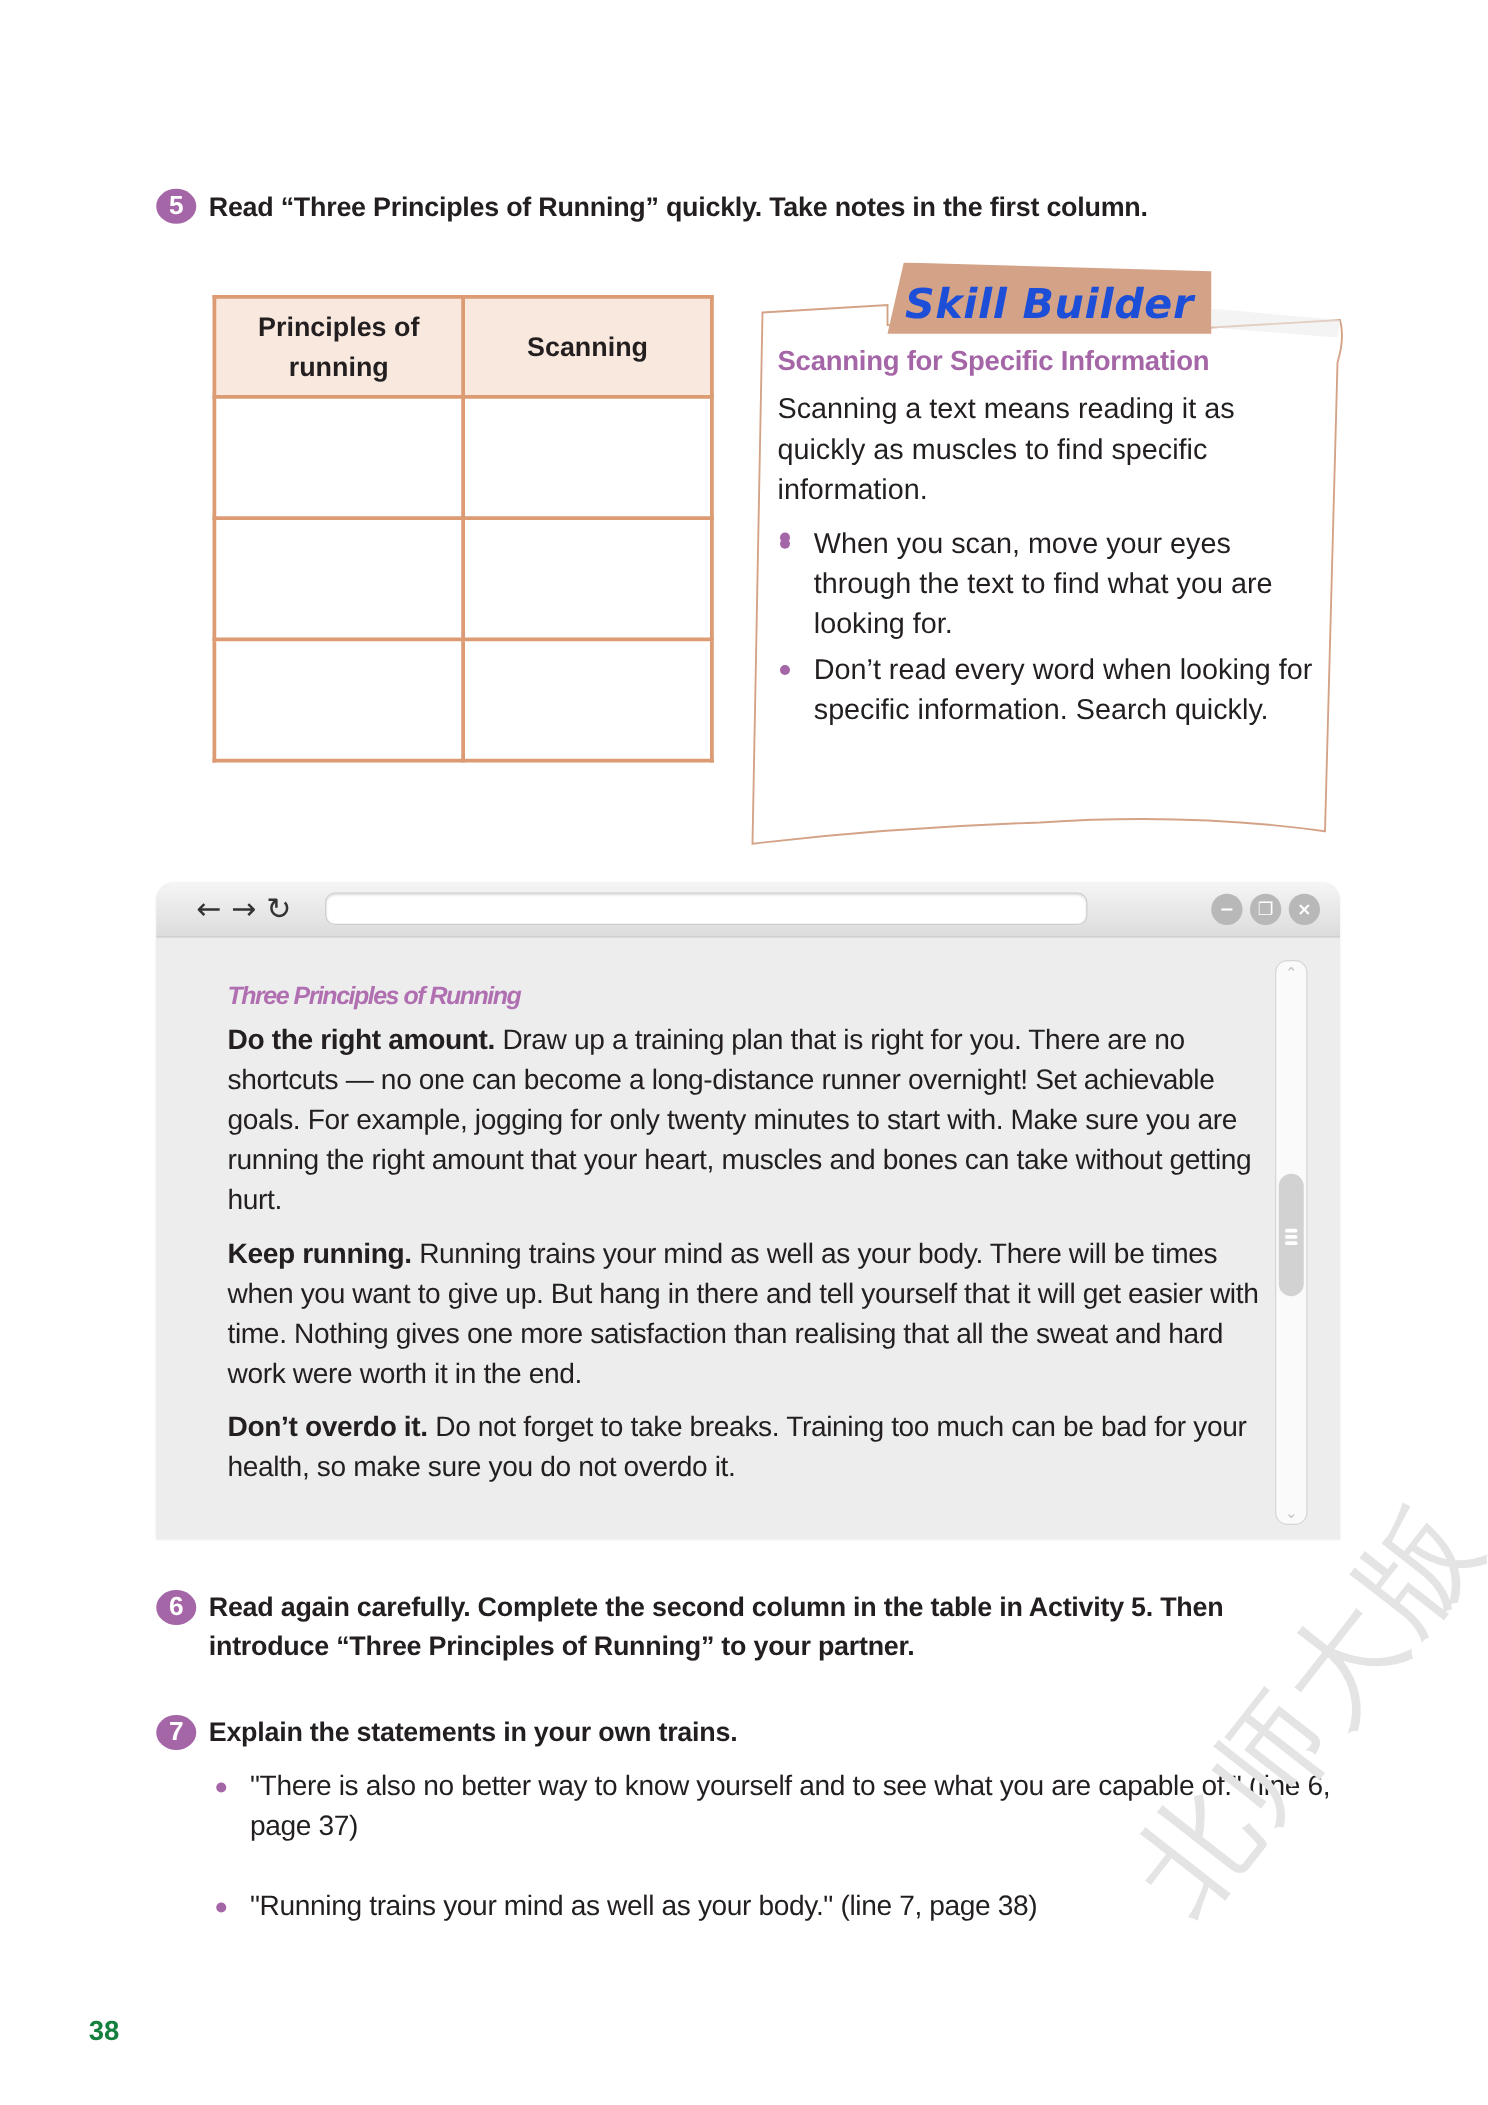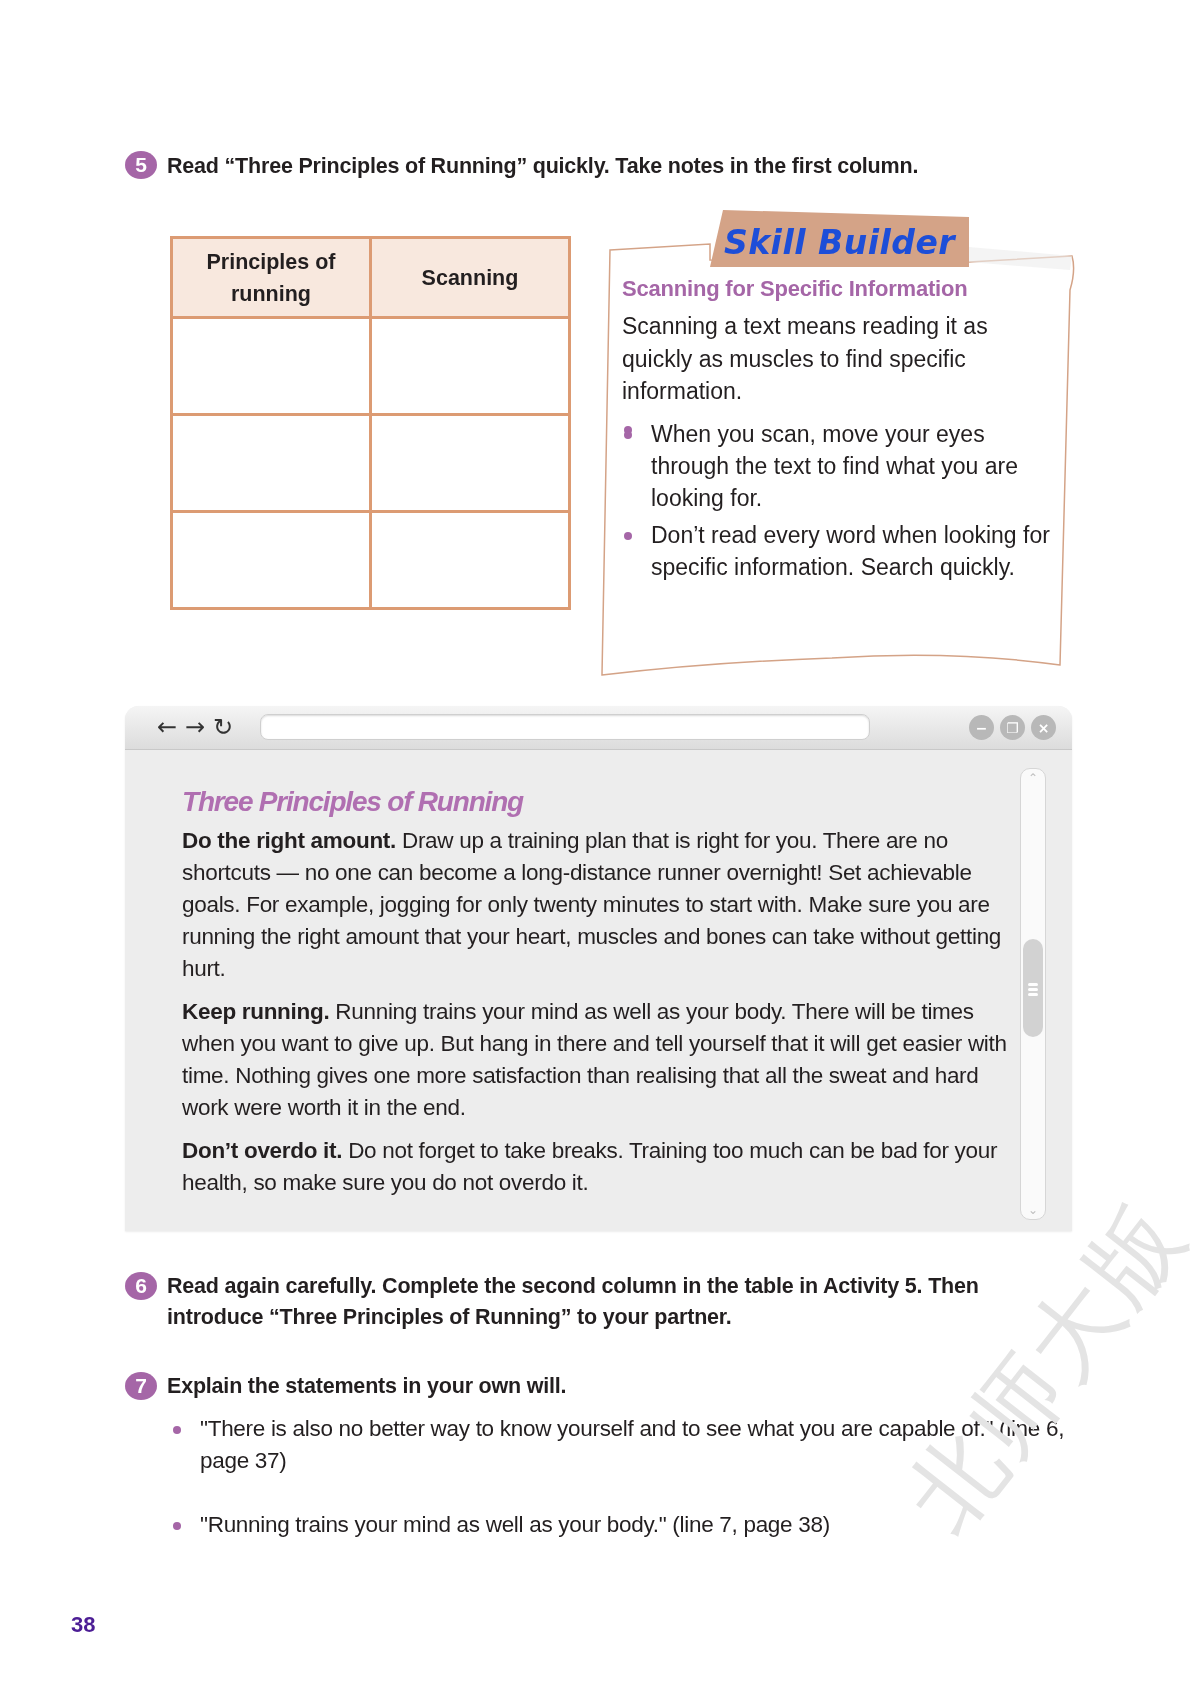--- a/index.html
+++ b/index.html
@@ -48,38 +48,38 @@
   .nav-icons span { display: inline-block; width: 24px; text-align: center; line-height: 30px; cursor: pointer; }
   .address-bar {
     position: absolute; left: 135px; top: 8px; width: 610px; height: 26px;
     background: #fff; border: 1px solid #cfcfcf; border-radius: 8px;
     box-shadow: inset 0 1px 2px rgba(0,0,0,0.15);
   }
   .win-controls { position: absolute; right: 16px; top: 9px; display: flex; gap: 6px; }
   .win-btn { width: 25px; height: 25px; border-radius: 50%; background: #b8b8b8; color: #fff; display: flex; align-items: center; justify-content: center; font-size: 14px; font-weight: bold; cursor: pointer; font-family: "DejaVu Sans", sans-serif; }
 
   .browser-content { position: absolute; left: 57px; top: 80px; width: 830px; }
-  .article-title { font-style: italic; font-weight: bold; font-size: 28px; color: #b06fb1; letter-spacing: -1.2px; margin-bottom: 7px; }
+  .article-title { font-style: italic; font-weight: bold; font-size: 20px; color: #b06fb1; letter-spacing: -1.2px; margin-bottom: 7px; }
   .article-para { font-size: 22.5px; line-height: 32px; color: #231f20; margin-bottom: 11px; letter-spacing: -0.3px; }
   .article-para b { font-weight: bold; }
 
   .scrollbar { position: absolute; left: 895px; top: 62px; width: 26px; height: 452px; background: #fafafa; border: 1px solid #d6d6d6; border-radius: 10px; }
   .scroll-arrow { position: absolute; left: 0; width: 100%; text-align: center; color: #c0c0c0; font-size: 12px; cursor: pointer; }
   .scroll-up { top: 2px; }
   .scroll-down { bottom: 2px; }
   .scroll-thumb { position: absolute; left: 2px; top: 170px; width: 20px; height: 98px; background: #d2d2d2; border-radius: 10px; cursor: grab; }
   .thumb-grip { position: absolute; left: 5px; top: 44px; width: 10px; }
   .thumb-grip i { display: block; height: 3px; background: #fff; margin-bottom: 2px; border-radius: 2px; }
 
   
   .q7-list { position: absolute; left: 173px; top: 1413px; list-style: none; }
   .q7-list li { position: relative; padding-left: 27px; font-size: 22.5px; line-height: 32px; letter-spacing: -0.3px; color: #231f20; }
   .q7-list li .bullet-dot { top: 13px; left: 0; }
 
-  .page-number { position: absolute; left: 71px; top: 1612px; font-weight: bold; font-size: 22px; color: #4c1d95; }
+  .page-number { position: absolute; left: 71px; top: 1612px; font-weight: bold; font-size: 22px; color: #15803d; }
 
   .watermark {
     position: absolute; left: 880px; top: 1480px; font-family: "DejaVu Sans", sans-serif;
     font-size: 92px; color: #e4e4e4; transform: rotate(-52deg); transform-origin: left top;
     letter-spacing: 4px; white-space: nowrap; font-weight: 300; pointer-events: none;
   }
 </style>
 </head>
 <body>
 
@@ -162,21 +162,21 @@
   </div>
 </div>
 
 <div class="activity-heading" style="top:1271px; width:940px;">
   <span class="badge" style="margin-top:1px;">6</span>
   <span class="heading-text">Read again carefully. Complete the second column in the table in Activity 5. Then introduce “Three Principles of Running” to your partner.</span>
 </div>
 
 <div class="activity-heading" style="top:1371px;">
   <span class="badge" style="margin-top:1px;">7</span>
-  <span class="heading-text">Explain the statements in your own will.</span>
+  <span class="heading-text">Explain the statements in your own trains.</span>
 </div>
 <ul class="q7-list">
   <li style="width:900px; margin-bottom:32px;"><span class="bullet-dot"></span><span>"There is also no better way to know yourself and to see what you are capable of." (line 6, page 37)</span></li>
   <li><span class="bullet-dot"></span><span>"Running trains your mind as well as your body." (line 7, page 38)</span></li>
 </ul>
 
 <div class="page-number">38</div>
 <div class="watermark">北师大版</div>
 
 </body></html>

